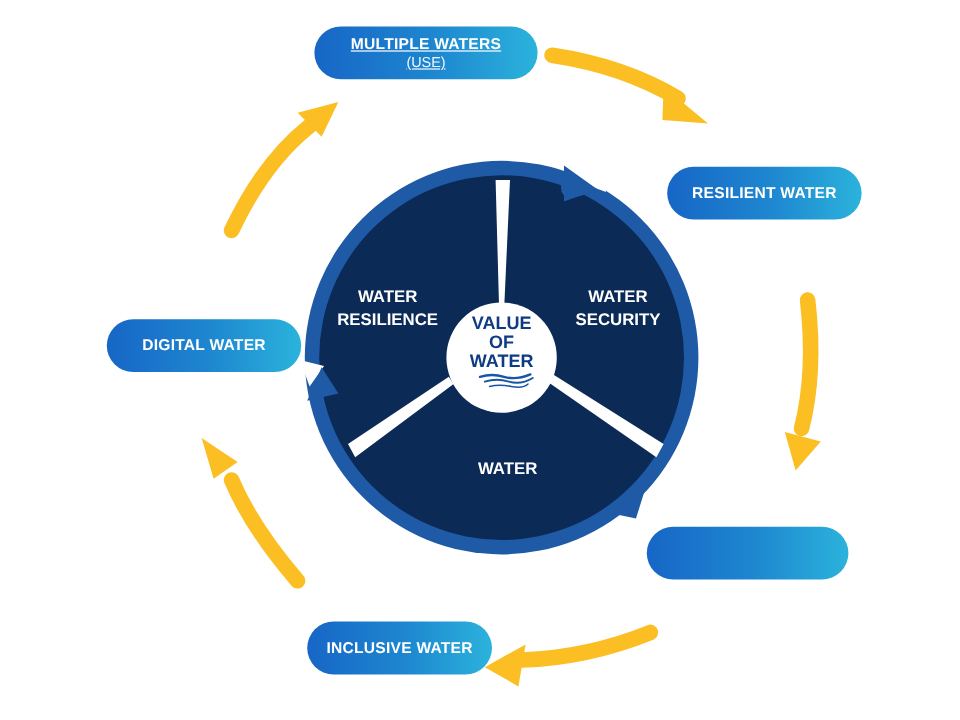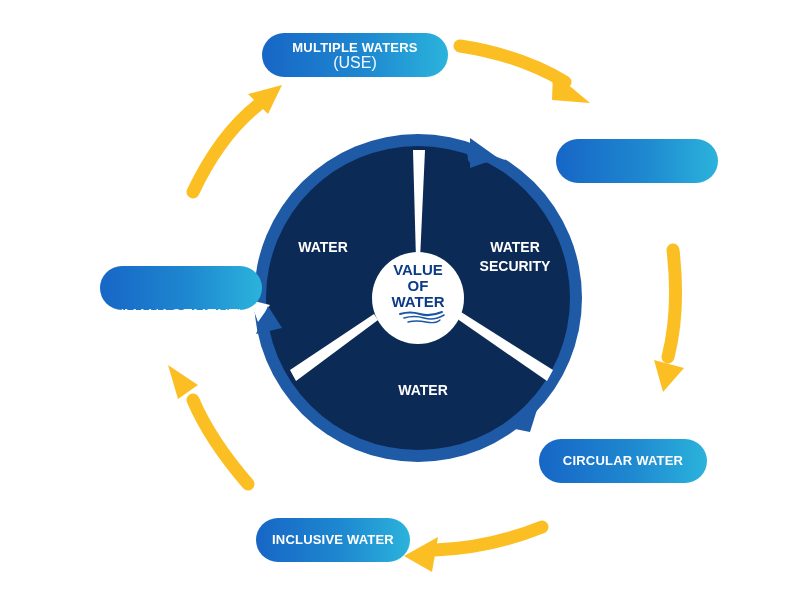--- a/index.html
+++ b/index.html
@@ -4,21 +4,21 @@
   <style>
     html, body { margin: 0; padding: 0; background: #ffffff; }
     body { width: 800px; height: 600px; position: relative; overflow: hidden;
            font-family: "Liberation Sans", sans-serif; }
     #diagram { position: absolute; left: 0; top: 0; width: 800px; height: 600px; }
     .pill { position: absolute; height: 44px; border-radius: 22px;
             background: linear-gradient(90deg, #1766c6 0%, #1e88d0 55%, #2bb3dc 100%);
             color: #ffffff; text-align: center; display: flex; flex-direction: column;
             justify-content: center; box-sizing: border-box; }
     .pill .title { font-weight: bold; font-size: 13px; letter-spacing: 0.2px; line-height: 16px; }
-    .pill .sub { font-size: 16px; line-height: 14px; opacity: 0.95; }
+    .pill .sub { font-size: 12px; line-height: 14px; opacity: 0.95; }
     .seg-label { position: absolute; color: #ffffff; font-weight: bold; font-size: 14px;
                  text-align: center; line-height: 19px; }
     .center-label { position: absolute; color: #0d3b85; font-weight: bold; font-size: 15px;
                     text-align: center; line-height: 16px; width: 90px; }
   </style>
 </head>
 <body>
 
 <svg id="diagram" width="800" height="600" viewBox="0 0 800 600" xmlns="http://www.w3.org/2000/svg">
 
@@ -64,43 +64,43 @@
     <path d="M248 484 Q210 440 193 400" fill="none" stroke="#fbbf24" stroke-width="13" stroke-linecap="round"></path>
     <polygon points="168,365 198,385 178,399" fill="#fbbf24"></polygon>
 
     <path d="M193 192 Q220 135 258 105" fill="none" stroke="#fbbf24" stroke-width="13" stroke-linecap="round"></path>
     <polygon points="248,94 282,85 268,114" fill="#fbbf24"></polygon>
   </g>
 </svg>
 
 <div class="seg-label" style="left:268px; top:238px; width:110px;">
   <div>WATER</div>
+  <div>RESILIENCE</div>
 </div>
 <div class="seg-label" style="left:460px; top:238px; width:110px;">
   <div>WATER</div>
   <div>SECURITY</div>
 </div>
 <div class="seg-label" style="left:353px; top:381px; width:140px;">
   <div>WATER</div>
 </div>
 
 <div class="center-label" style="left:373px; top:262px;">
   <div>VALUE</div>
   <div>OF</div>
   <div>WATER</div>
 </div>
 
-<div class="pill" style="left:262px; top:33px; width:186px;">
+<div class="pill" style="left:262px; top:22px; width:186px;text-decoration:underline;">
   <div class="title">MULTIPLE WATERS</div>
   <div class="sub">(USE)</div>
 </div>
 <div class="pill" style="left:556px; top:139px; width:162px;">
+  <div class="title">RESILIENT WATER</div>
 </div>
 <div class="pill" style="left:539px; top:439px; width:168px;">
-  <div class="title">CIRCULAR WATER</div>
 </div>
 <div class="pill" style="left:256px; top:518px; width:154px;">
   <div class="title">INCLUSIVE WATER</div>
 </div>
-<div class="pill" style="left:100px; top:266px; width:162px;gap:40px;">
+<div class="pill" style="left:89px; top:266px; width:162px;gap:40px;">
   <div class="title">DIGITAL WATER</div>
-  <div class="sub">(MANAGEMENT)</div>
 </div>
 
 </body></html>

